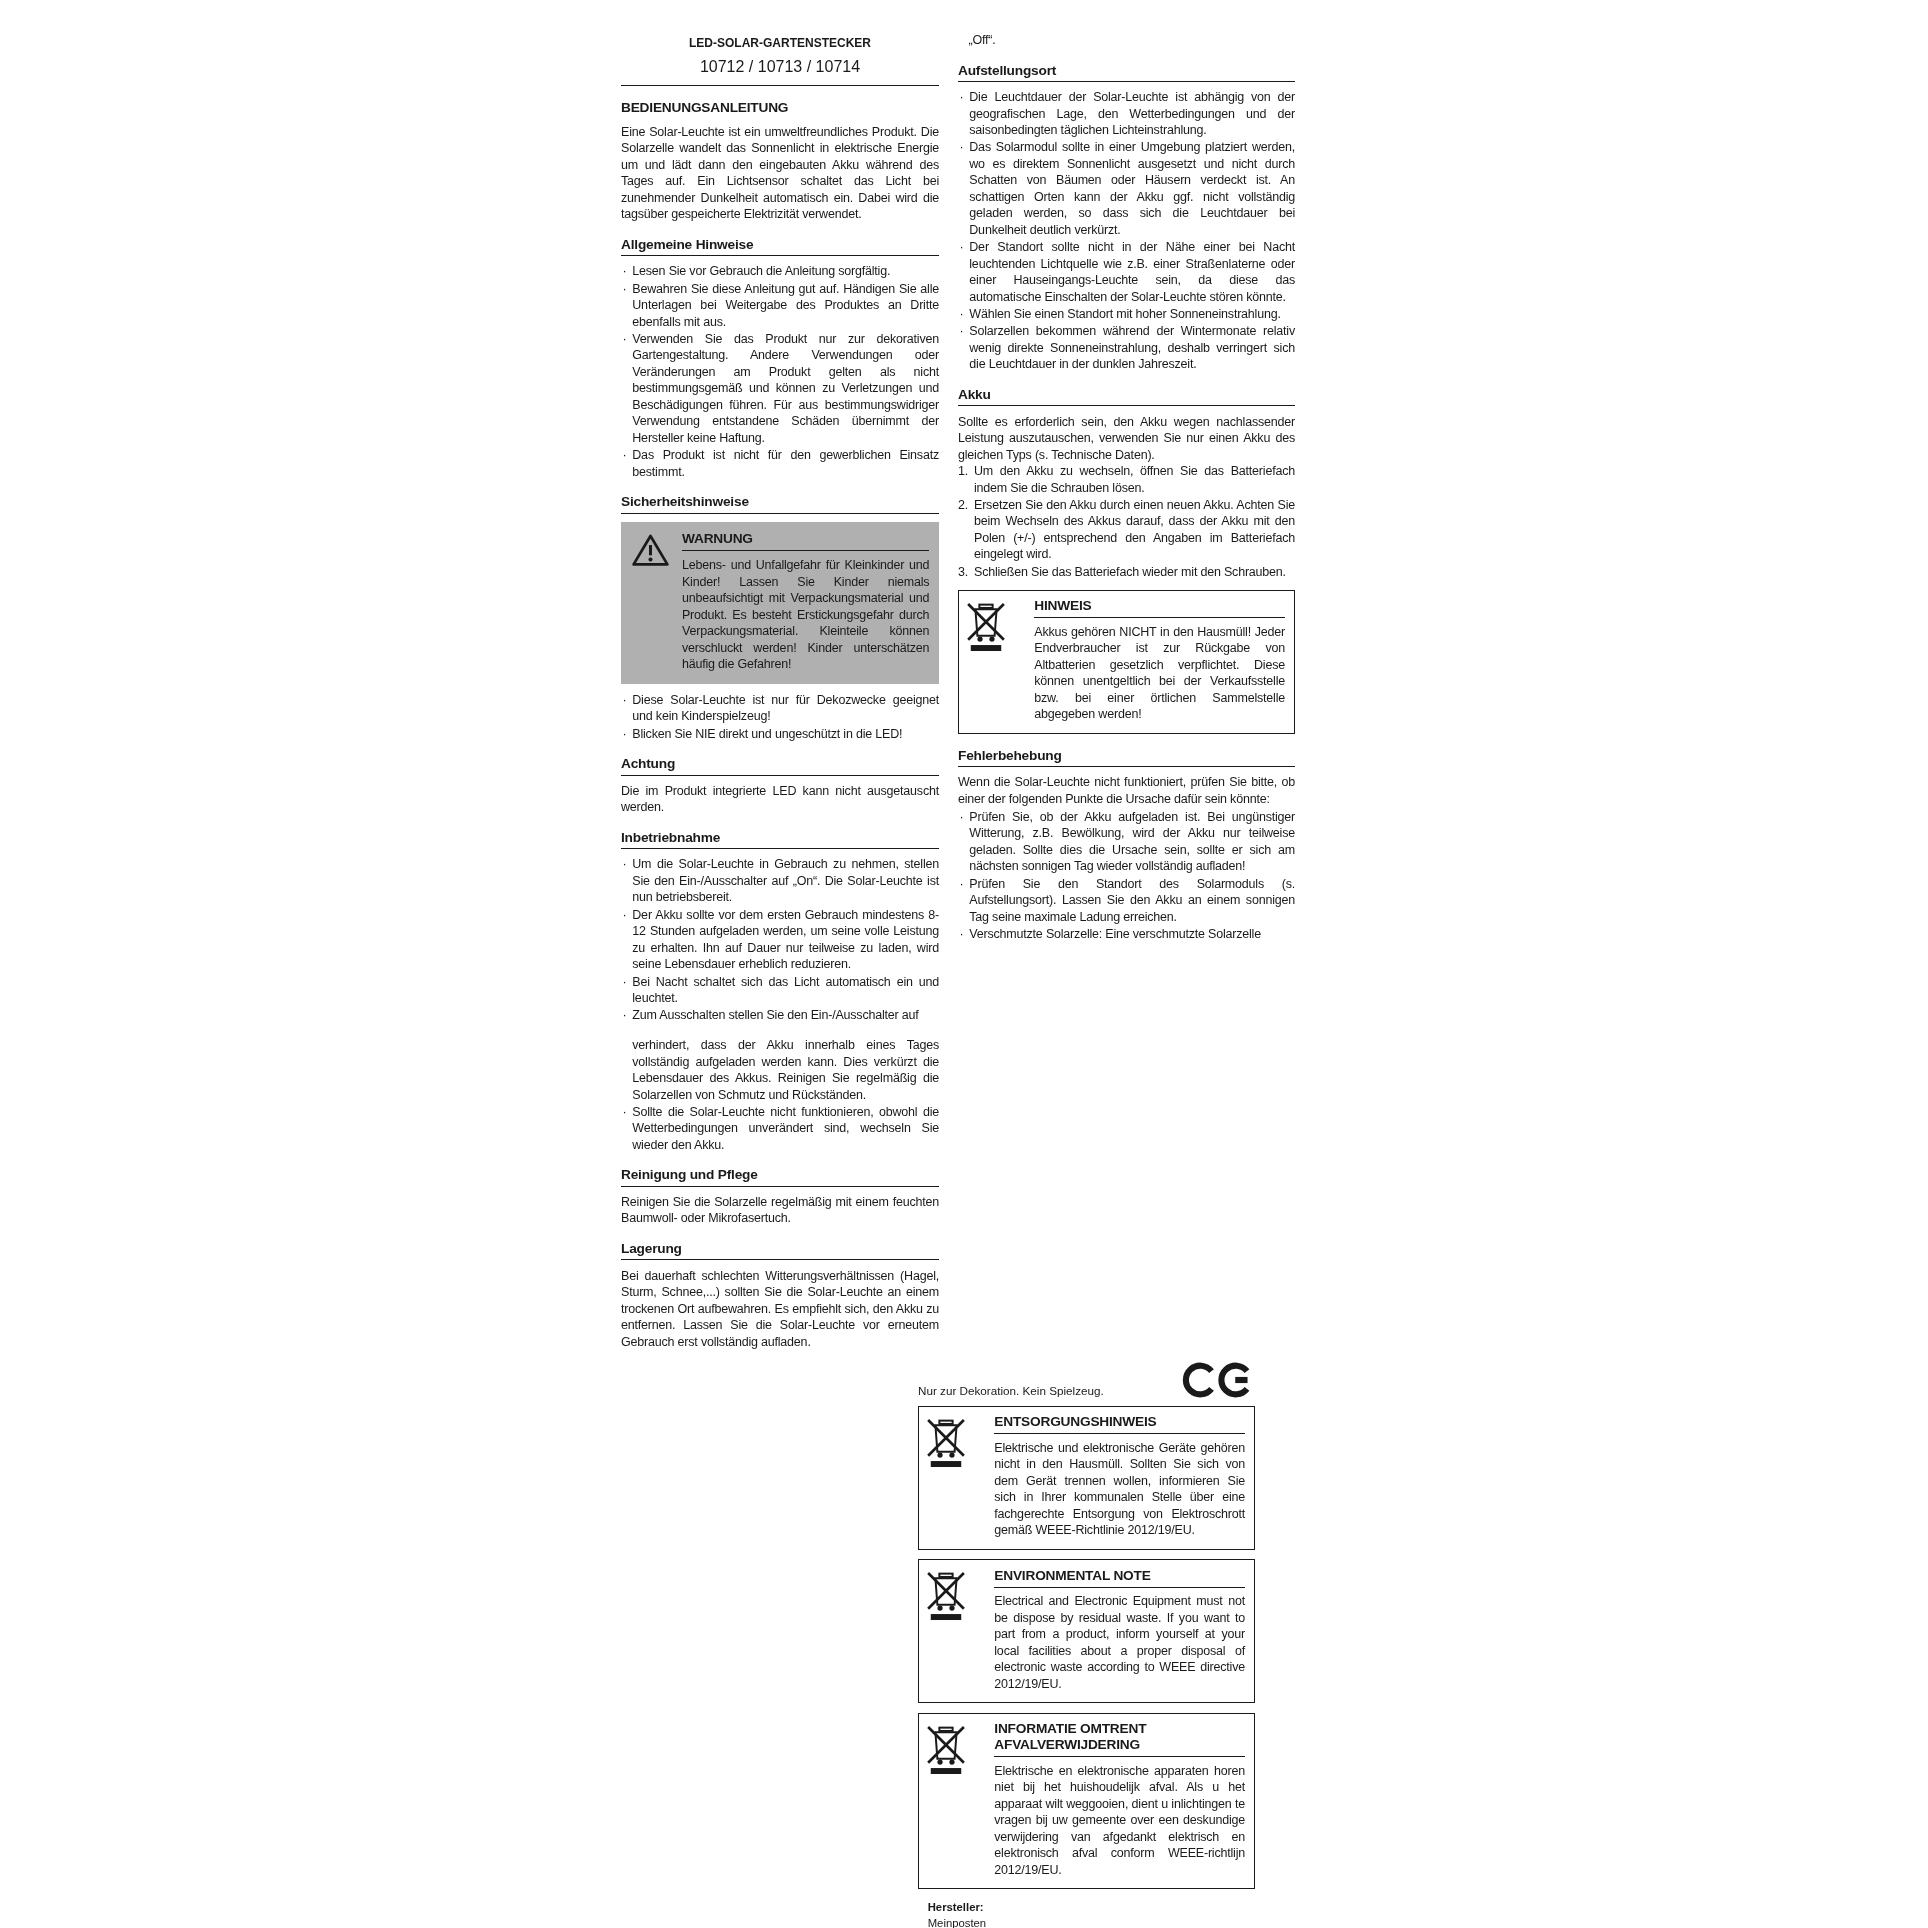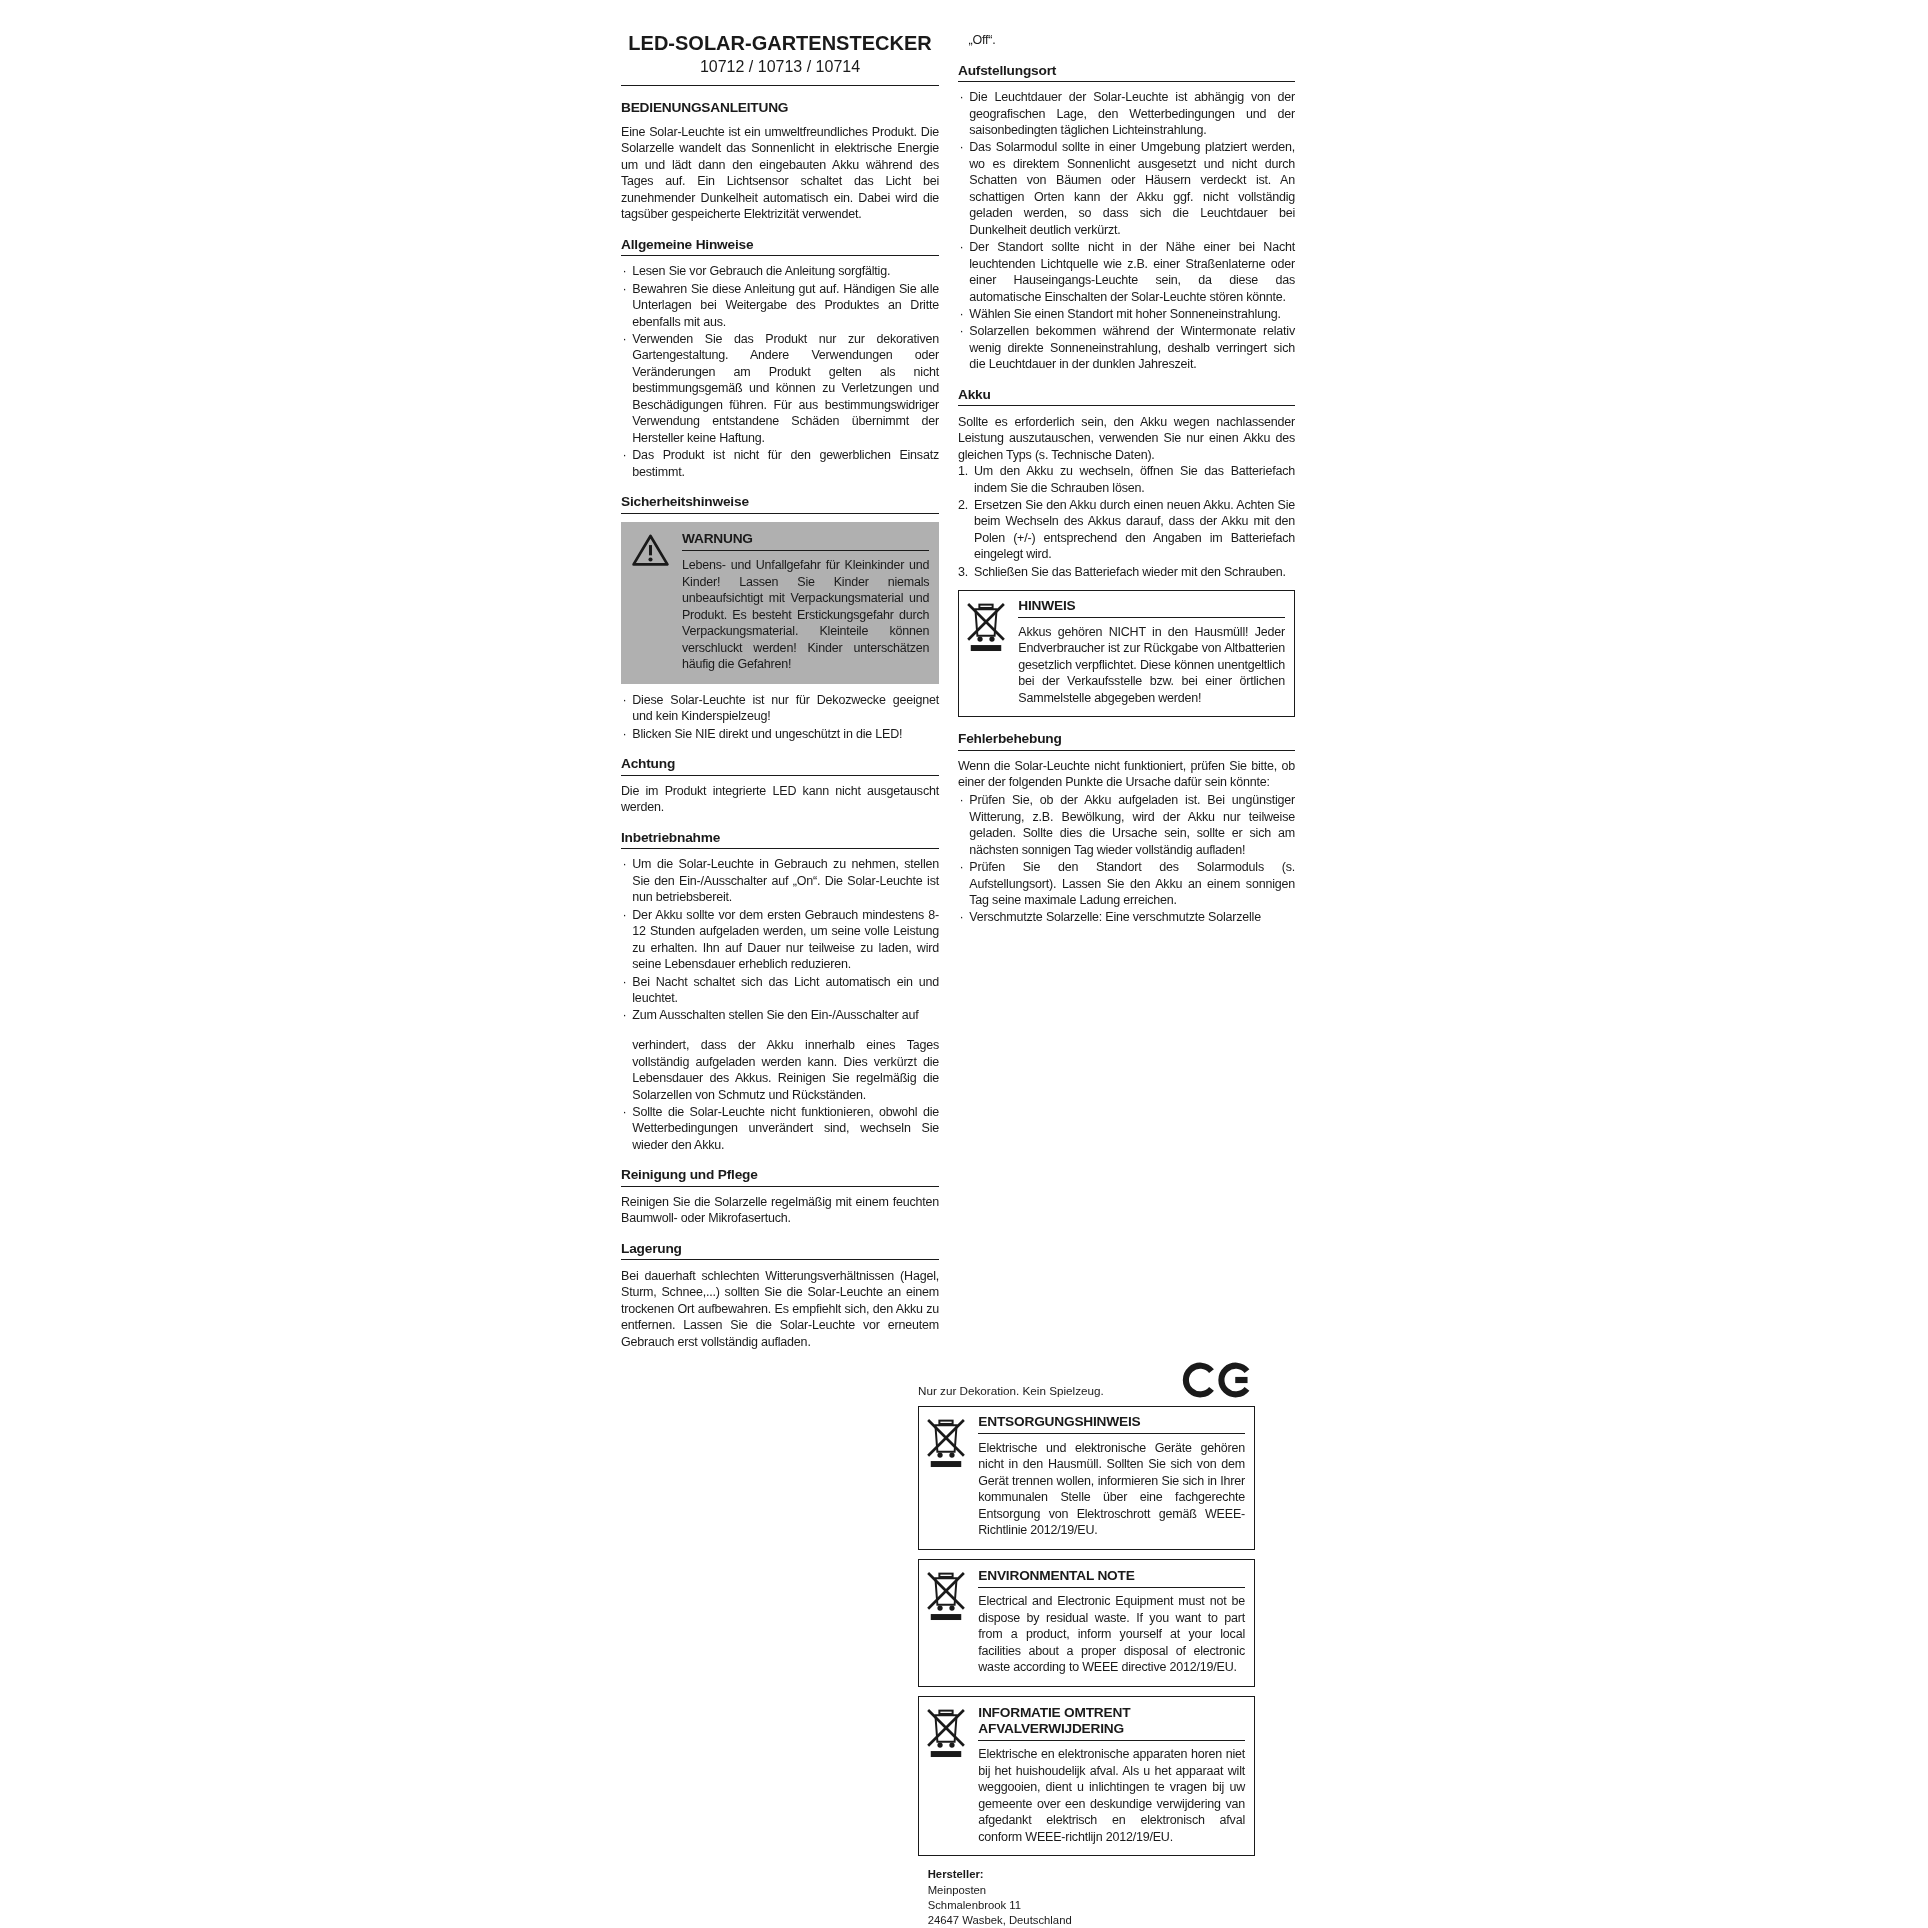--- a/index.html
+++ b/index.html
@@ -7,21 +7,21 @@
     width:1928px;height:1928px;background:#ffffff;position:relative;
     font-family:"Liberation Sans","DejaVu Sans",sans-serif;
     color:#1a1a1a;
   }
   .col{position:absolute;text-align:justify;font-size:12.5px;line-height:16.5px;letter-spacing:-0.2px;}
   #left1{left:621px;top:34px;width:318px;}
   #left2{left:621px;top:1037px;width:318px;}
   #right1{left:958px;top:32px;width:337px;}
   #right2{left:918px;top:1359px;width:337px;}
 
-  h1{font-size:20px;line-height:19.3px;margin:0;text-align:center;font-weight:bold;letter-spacing:0;}
+  h1{font-size:12px;line-height:19.3px;margin:0;text-align:center;font-weight:bold;letter-spacing:0;}
   .subtitle{font-size:16px;line-height:19.3px;margin-top:4px;text-align:center;letter-spacing:0;}
   .title-rule{border:none;border-top:1.6px solid #1a1a1a;margin:8px 0 0 0;}
 
   h2.plain{font-size:13.7px;line-height:17px;margin:13.7px 0 0 0;font-weight:bold;text-align:left;}
   h3.rule{font-size:13.7px;line-height:17px;margin:13px 0 7.3px 0;font-weight:bold;text-align:left;
           border-bottom:1.2px solid #1a1a1a;padding-bottom:2.4px;}
   p{margin:7.3px 0 0 0;}
 
   ul.dots, ol.steps, ul.cont{list-style:none;margin:0;padding:0;}
   ul.dots li, ul.cont li{position:relative;padding-left:11.3px;margin:0 0 0.8px 0;}
@@ -30,21 +30,21 @@
   ol.steps{counter-reset:step;}
   ol.steps li{position:relative;padding-left:16px;margin:0 0 0.8px 0;counter-increment:step;}
   ol.steps li::before{content:counter(step) ". ";position:absolute;left:0;top:0;}
 
   .warnbox{background:#b0b0b0;margin-top:8px;padding:9.7px 9.7px 11.3px 9.7px;display:flex;gap:11.3px;}
   .warnbox .icon-cell{flex:0 0 40px;padding-top:1.6px;}
   .warn-title,.note-title{font-weight:bold;font-size:13.7px;line-height:16px;
           border-bottom:1.2px solid #1a1a1a;padding-bottom:3.2px;text-align:left;}
   .warnbox p,.notebox p{margin-top:5.6px;}
 
-  .notebox{border:1.6px solid #1a1a1a;margin-top:9.7px;padding:7.3px 9px 9.7px 7.3px;display:flex;gap:10px;background:#fff;}
+  .notebox{border:1.6px solid #1a1a1a;margin-top:9.7px;padding:7.3px 9px 9.7px 7.3px;display:flex;gap:26px;background:#fff;}
   .notebox .icon-cell{flex:0 0 42px;padding-top:1.6px;}
   .note-body{flex:1;}
   .warn-body{flex:1;}
 
   .off-line{padding-left:10.5px;margin:0;}
   .ce-row{display:flex;justify-content:space-between;align-items:flex-end;}
   .deco-note{font-size:11.7px;letter-spacing:0;margin:0 0 1.6px 0;}
   .ce-svg{display:block;margin-right:1.6px;}
 
   .hersteller{margin-top:11.3px;padding-left:9.7px;font-size:11.3px;line-height:15.3px;text-align:left;letter-spacing:0;}

